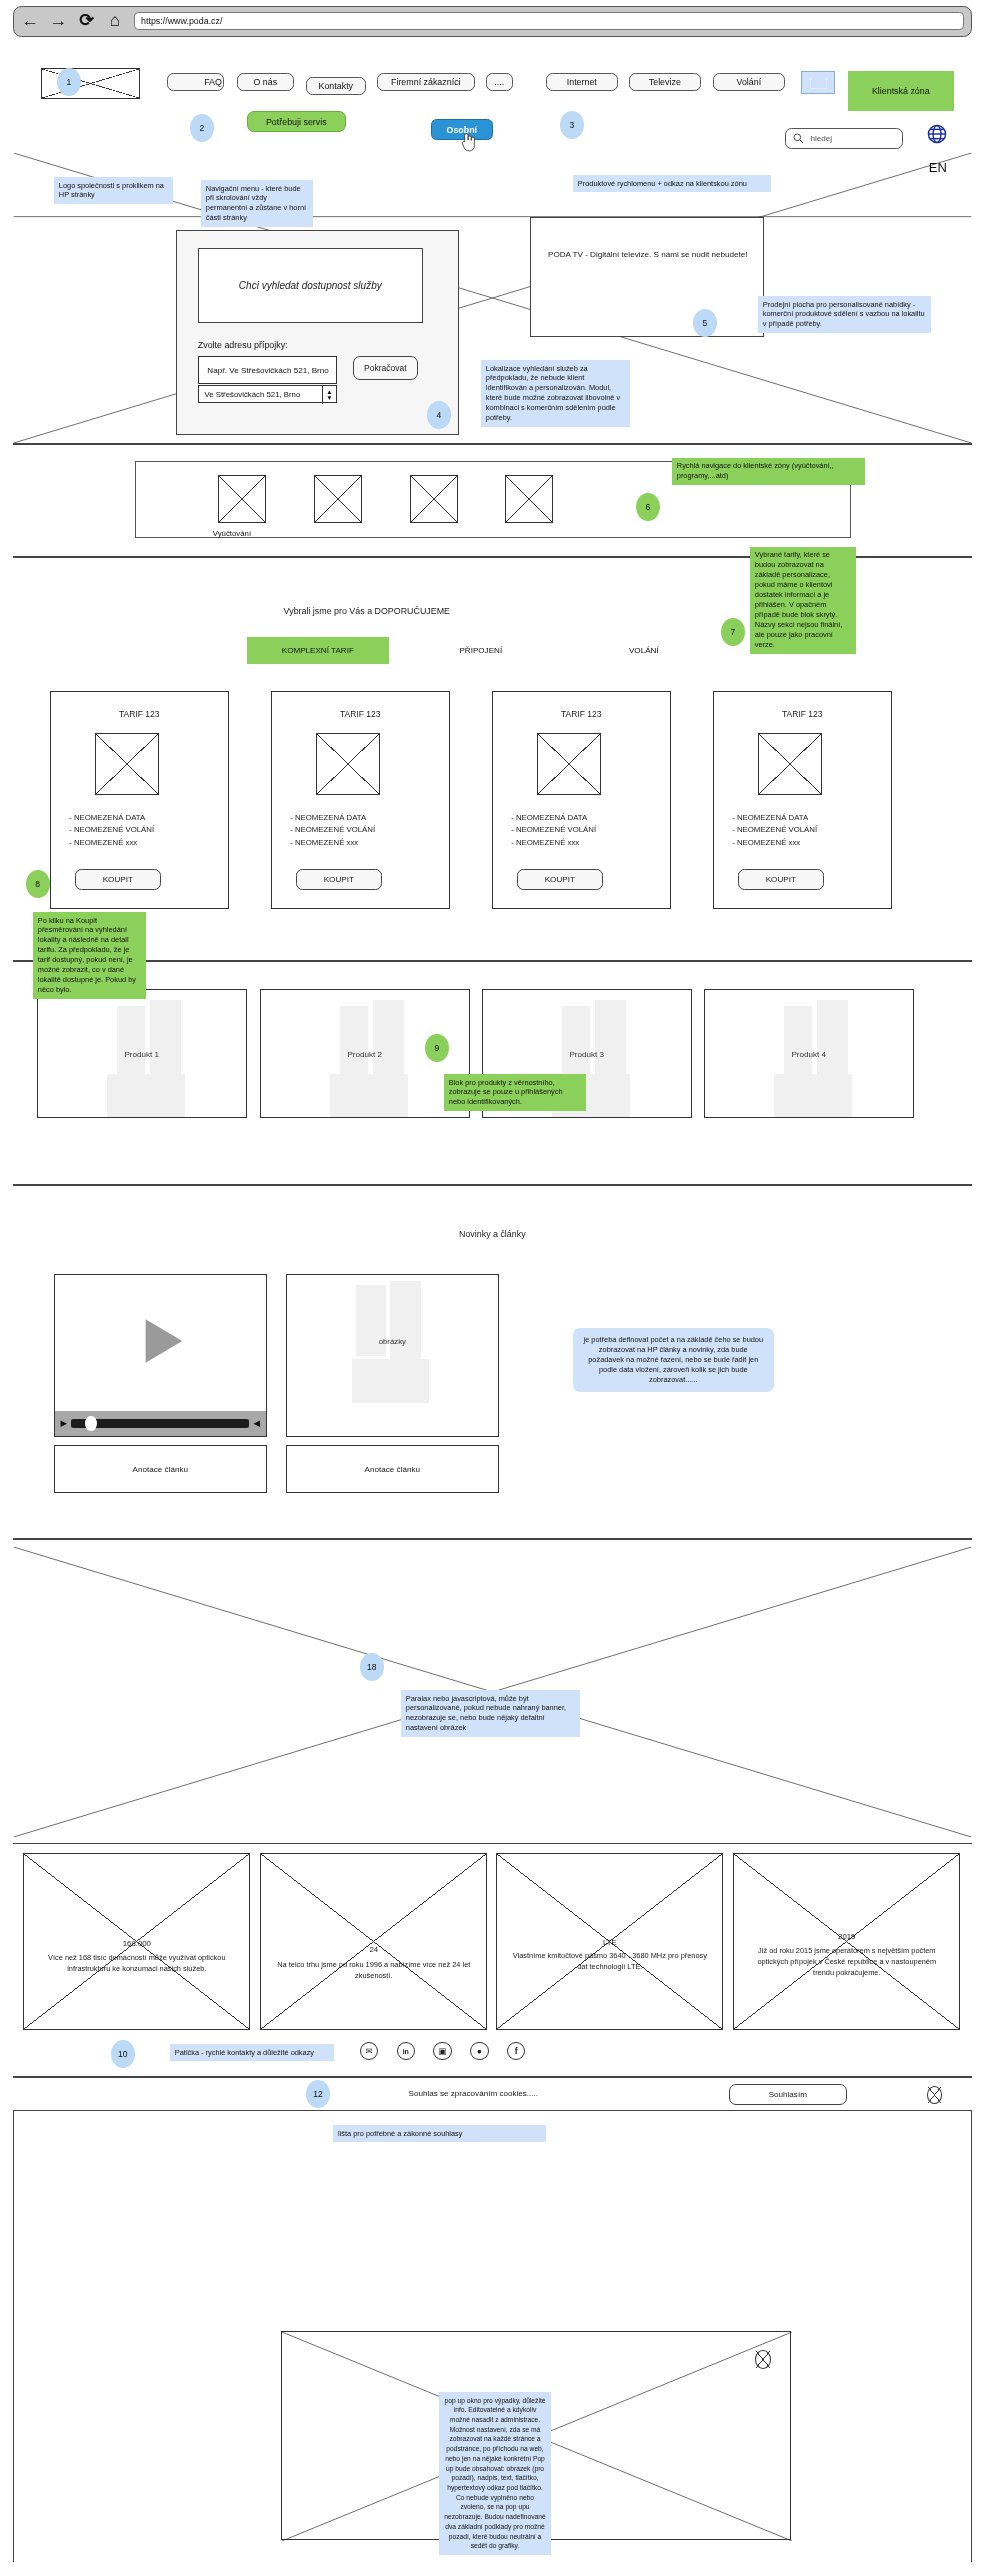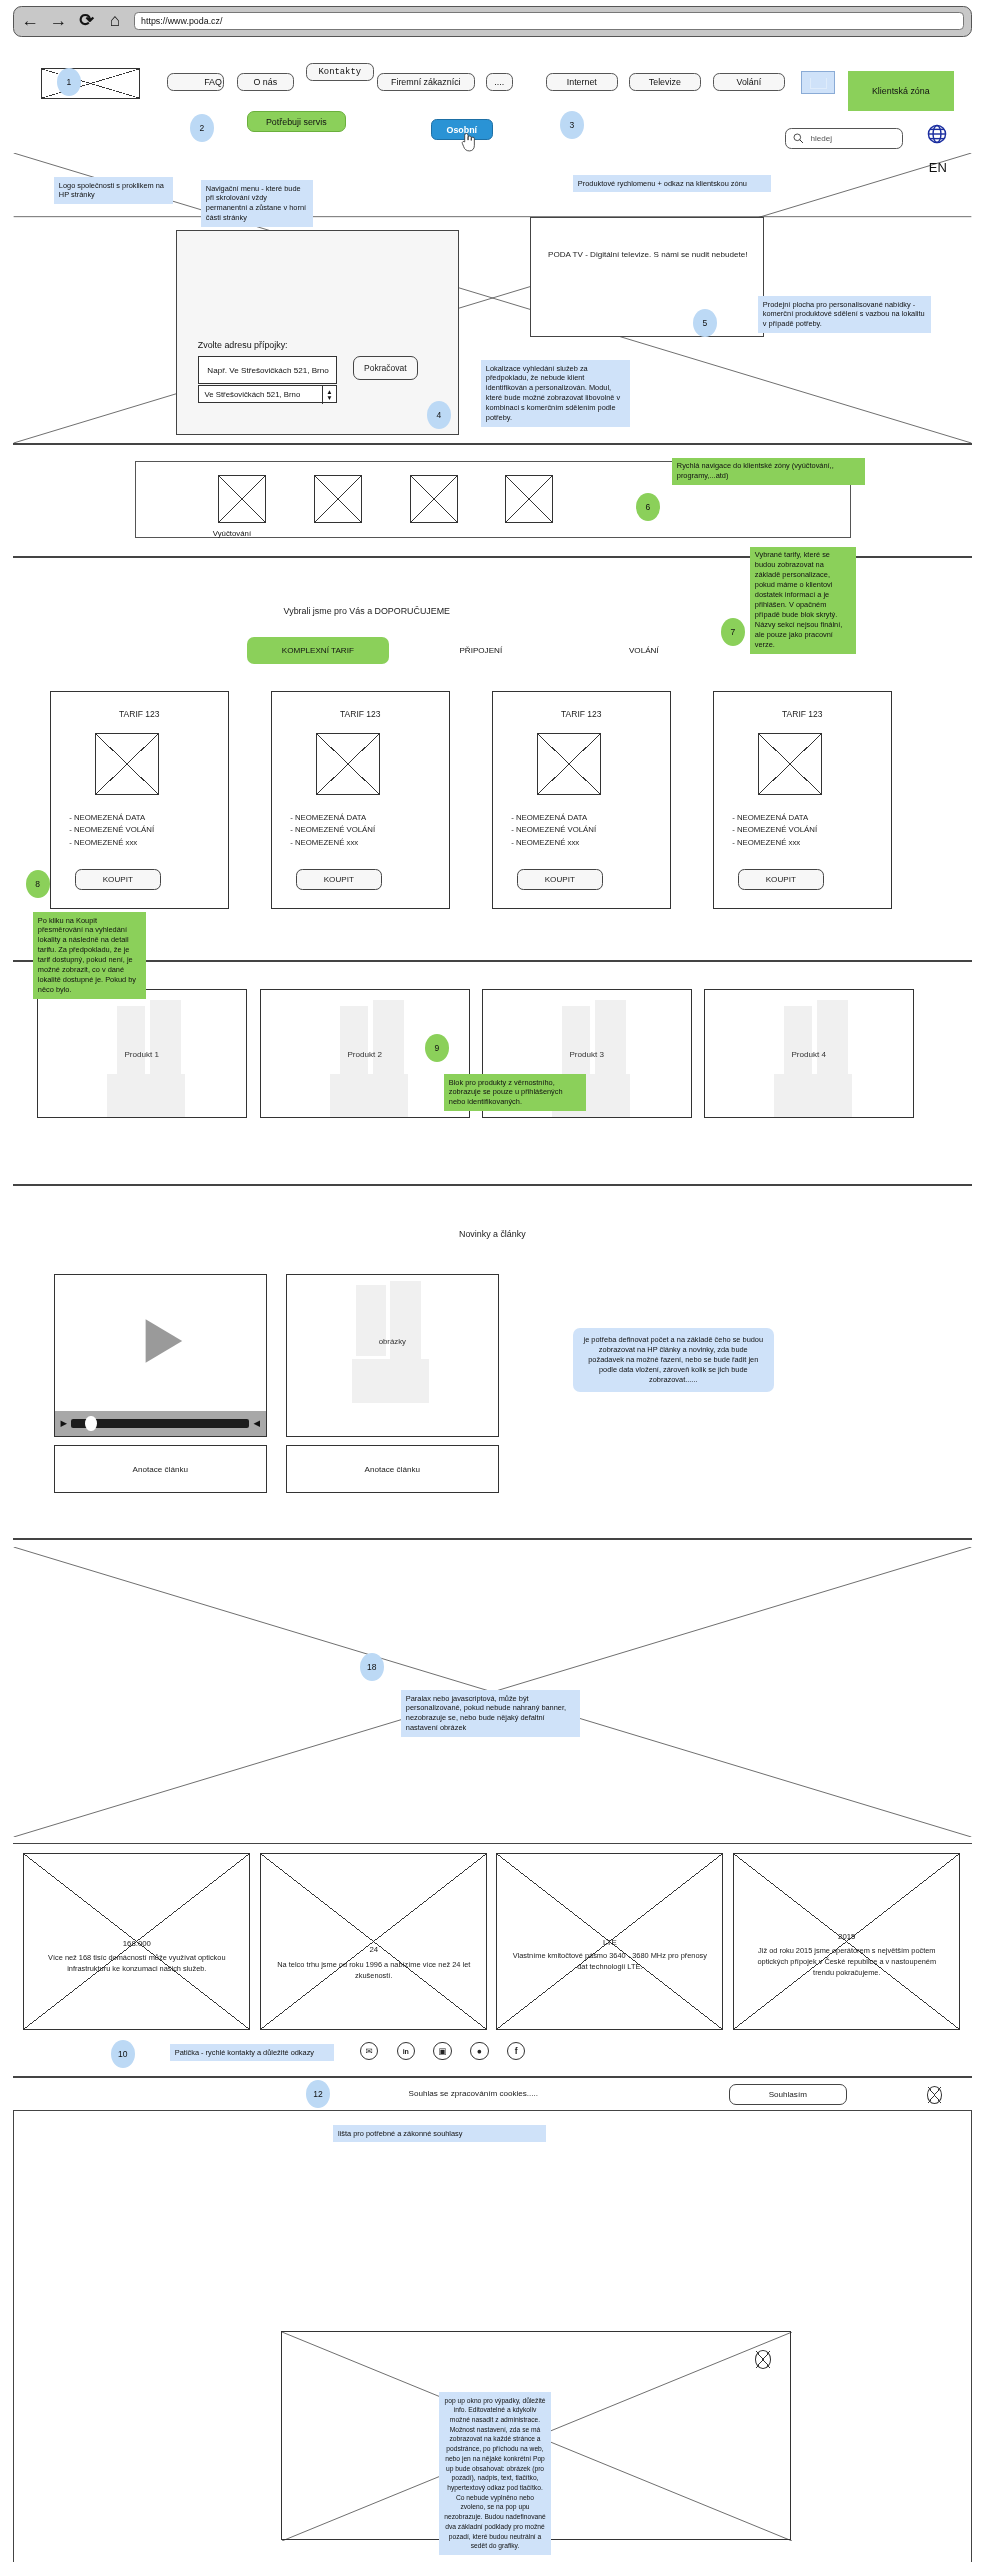--- a/index.html
+++ b/index.html
@@ -69,21 +69,21 @@
 
   .lbl{ position:absolute; font-size:7.8px; color:#111; }
   .ctr{ text-align:center; }
 
   
   .cursor{ position:absolute; width:18.4px; height:21px; z-index:9; }
 
   
   .prod-ph{ position:absolute; background:#f0f0f0; }
 
-  .tab{ font-size:8.1px; color:#111; display:flex; align-items:center; justify-content:center;border-radius:7px; }
+  .tab{ font-size:8.1px; color:#111; display:flex; align-items:center; justify-content:center; }
   .tab.active{ background:#8bd05a; }
 
   .circ-ico{ width:18.4px;height:18.4px;border:0.7px solid #333;border-radius:50%;
              display:flex;align-items:center;justify-content:center;font-size:8.5px;color:#222; }
 
   .close-x{ position:absolute; width:15.6px;height:18.4px;border:0.7px solid #333;border-radius:50%; }
   .close-x::before,.close-x::after{
     content:""; position:absolute; left:0; top:0; width:100%; height:100%;
   }
   .close-x::before{ background-image:linear-gradient(to top right, transparent calc(50% - 0.4px), #333 calc(50% - 0.4px), #333 calc(50% + 0.4px), transparent calc(50% + 0.4px)); }
@@ -112,21 +112,21 @@
   <div class="sec" style="left:12.8px; top:40px; width:959px; height:404px; border-top:none;">
 
     <div class="xbox" style="position:absolute; left:28px; top:28px; width:99px; height:31px;"></div>
 
     <div class="pill" style="position:absolute;left:154px;top:33px;width:57px;padding-left:44px;">
       <span>FAQ</span>
       </div>
     <div class="pill" style="position:absolute;left:224px;top:33px;width:57px;">
       <span>O nás</span>
       </div>
-    <div class="pill" style="position:absolute;left:293px;top:23px;width:68px;font-family:Liberation Mono, monospace;">
+    <div class="pill" style="position:absolute;left:293px;top:37px;width:60px;">
       <span>Kontakty</span>
       </div>
     <div class="pill" style="position:absolute;left:364px;top:33px;width:98px;">
       <span>Firemní zákazníci</span>
       </div>
     <div class="pill" style="position:absolute;left:473px;top:33px;width:27px;">
       <span>....</span>
       </div>
 
     <div class="pill" style="position:absolute;left:533px;top:33px;width:72px;">
@@ -179,20 +179,24 @@
 
     <div class="diag" style="left:0;top:113px;">
       <svg width="959" height="290" viewBox="0 0 1354 410">
         <line x1="0" y1="0" x2="1354" y2="410" stroke="#333" stroke-width="1"></line>
         <line x1="0" y1="410" x2="1354" y2="0" stroke="#333" stroke-width="1"></line>
         <line x1="0" y1="90" x2="1354" y2="90" stroke="#333" stroke-width="1"></line>
       </svg>
     </div>
 
     <div style="position:absolute;left:163px;top:190px;width:283px;height:205px;border:1.1px solid #444;background:#f6f6f6;">
+      <div style="position:absolute;left:21px;top:17px;width:225px;height:75px;border:0.7px solid #444;background:#fff;
+                  display:flex;align-items:center;justify-content:center;">
+        <span style="font-style:italic;font-size:10px;color:#222;">Chci vyhledat dostupnost služby</span>
+      </div>
       <div class="lbl" style="left:21px;top:109px;font-size:8.9px;">Zvolte adresu přípojky:</div>
       <div style="position:absolute;left:21px;top:125px;width:139px;height:28px;border:0.7px solid #333;background:#fff;
                   display:flex;align-items:center;padding-left:8.5px;font-size:8.1px;color:#111;">
         <span>Např. Ve Střešovičkách 521, Brno</span>
       </div>
       <div style="position:absolute;left:21px;top:154px;width:139px;height:18.4px;border:0.7px solid #333;background:#fff;
                   display:flex;align-items:center;padding-left:5.7px;font-size:7.8px;color:#111;">
         <span>Ve Střešovičkách 521, Brno</span>
         <span style="position:absolute;right:0;top:-0.7px;width:14px;height:18.4px;border-left:0.7px solid #333;
                      display:flex;flex-direction:column;align-items:center;justify-content:center;line-height:5.7px;font-size:6.4px;">▲<br>▼</span>

